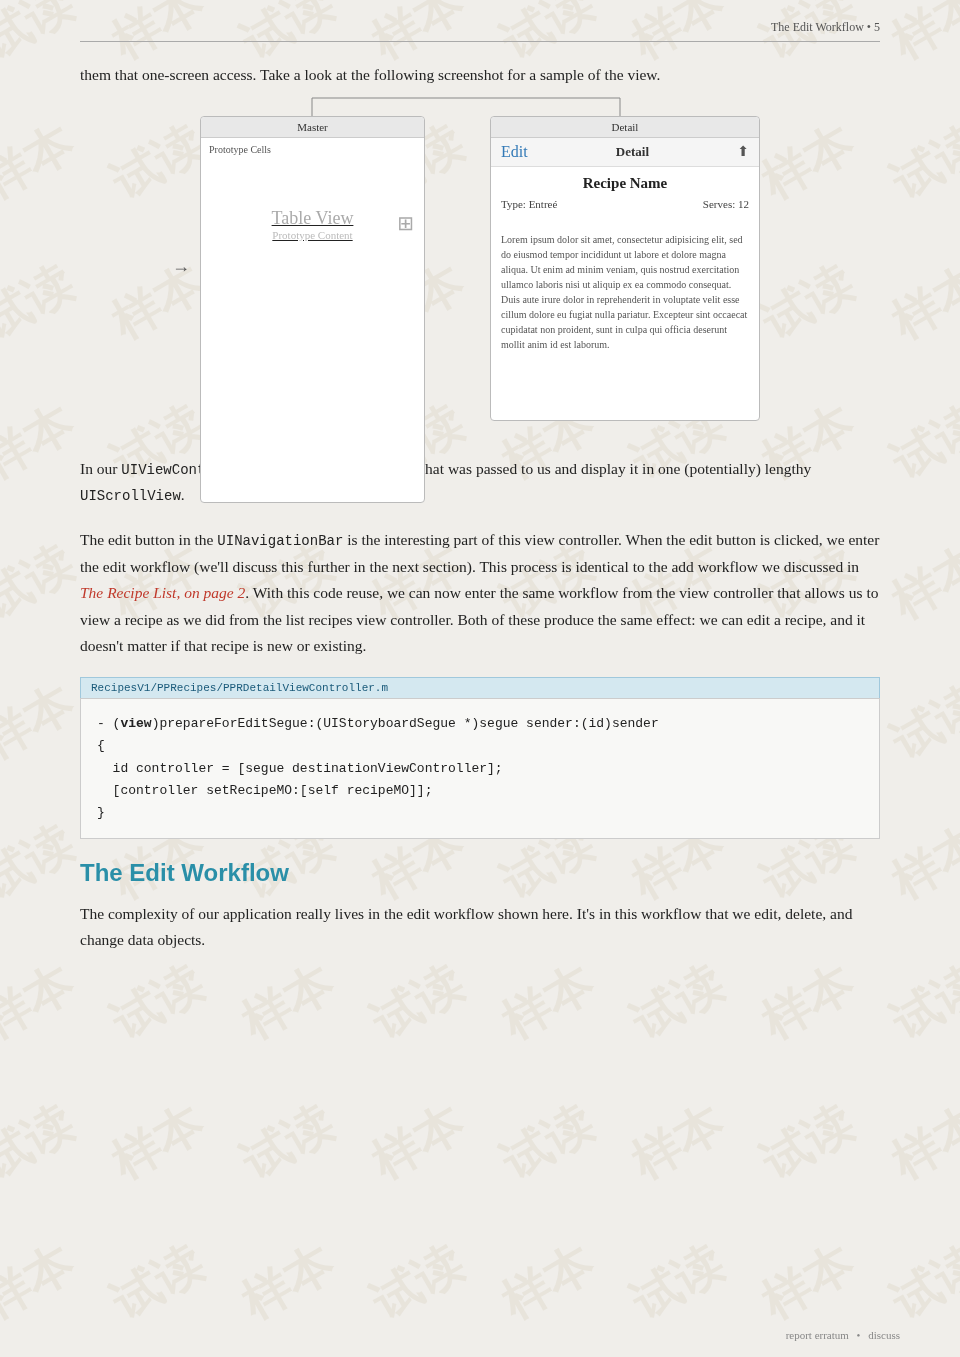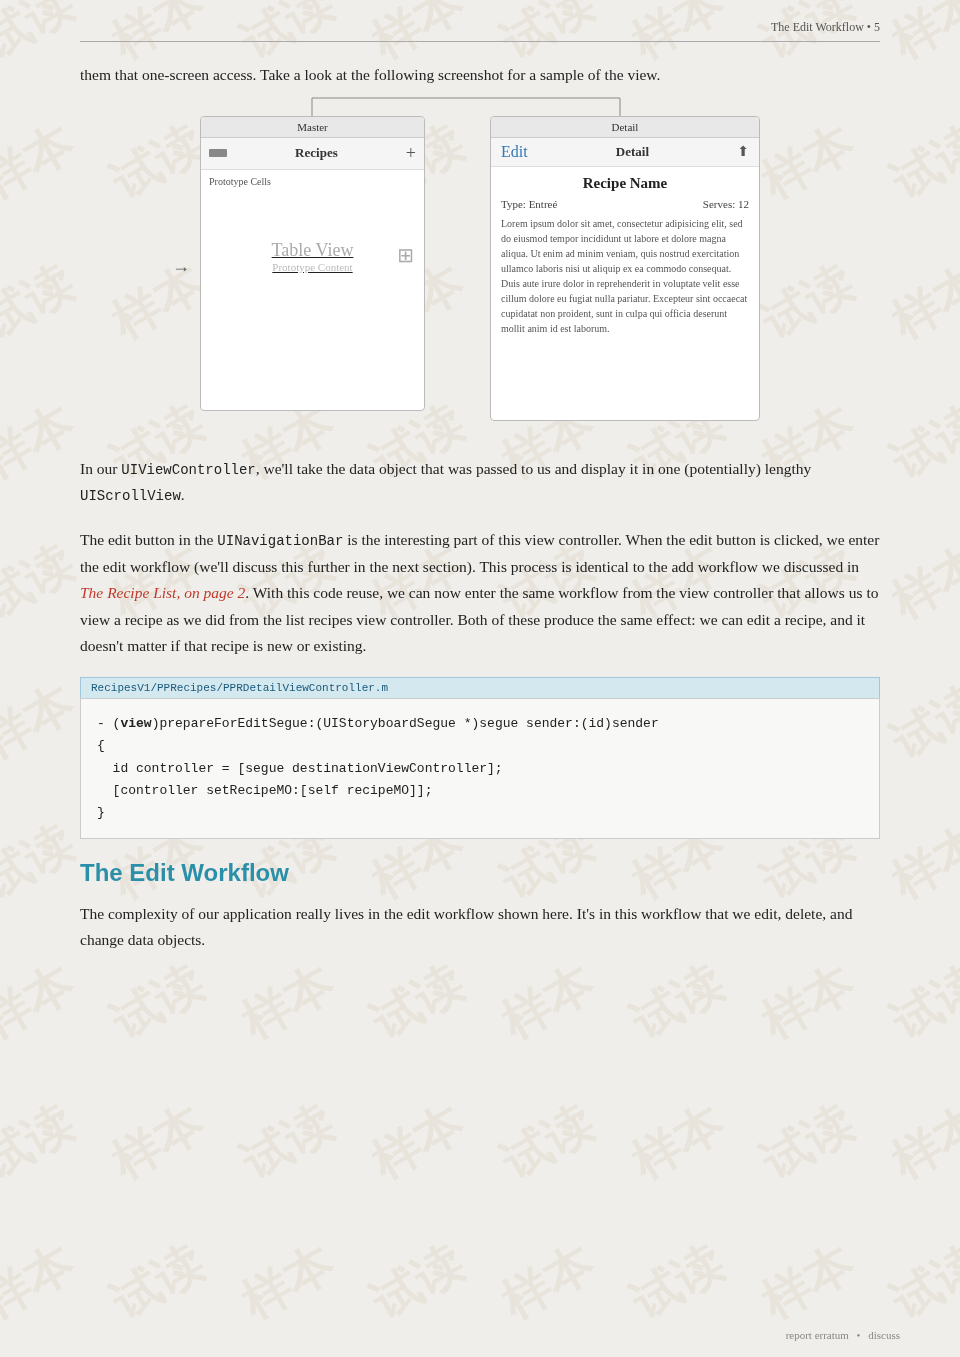--- a/index.html
+++ b/index.html
@@ -76,21 +76,21 @@
       font-size: 18px;
       color: #555;
     }
 
     
     .panel-master {
       position: absolute;
       left: 0;
       top: 18px;
       width: 225px;
-      height: 295px;
+      height: 387px;
       border: 1px solid #bbb;
       background: #fff;
       border-radius: 4px;
     }
 
     .panel-master-nav {
       background: #e8e8e8;
       border-bottom: 1px solid #ccc;
       text-align: center;
       font-size: 11px;
@@ -238,21 +238,21 @@
       text-align: center;
       color: #222;
       margin-bottom: 6px;
     }
 
     .panel-detail-meta {
       display: flex;
       justify-content: space-between;
       font-size: 11px;
       color: #444;
-      margin-bottom: 6px;
+      margin-bottom: 22px;
     }
 
     .panel-detail-lorem {
       font-size: 10px;
       color: #555;
       line-height: 1.5;
     }
 
     
     .connector-svg {
@@ -452,25 +452,20 @@
         <line x1="112" y1="0" x2="112" y2="18" stroke="#888" stroke-width="1"></line>
         <line x1="420" y1="0" x2="420" y2="18" stroke="#888" stroke-width="1"></line>
       </svg>
 
       <div class="arrow-left">→</div>
 
       <div class="panel-master">
         <div class="panel-master-nav">
           <span>Master</span>
         </div>
-        <div class="panel-master-toolbar">
-          <div class="panel-master-toolbar-minus"></div>
-          <div class="panel-master-title">Recipes</div>
-          <div class="panel-master-plus">+</div>
-        </div>
         <div class="panel-master-prototype-label">Prototype Cells</div>
         <div class="panel-master-table-area" style="position:relative;text-decoration:underline;">
           <span class="panel-master-table-text">Table View</span>
           <span class="panel-master-table-sub">Prototype Content</span>
           <span class="panel-master-table-icon">⊞</span>
         </div>
       </div>
 
       <div class="panel-detail">
         <div class="panel-detail-nav">

